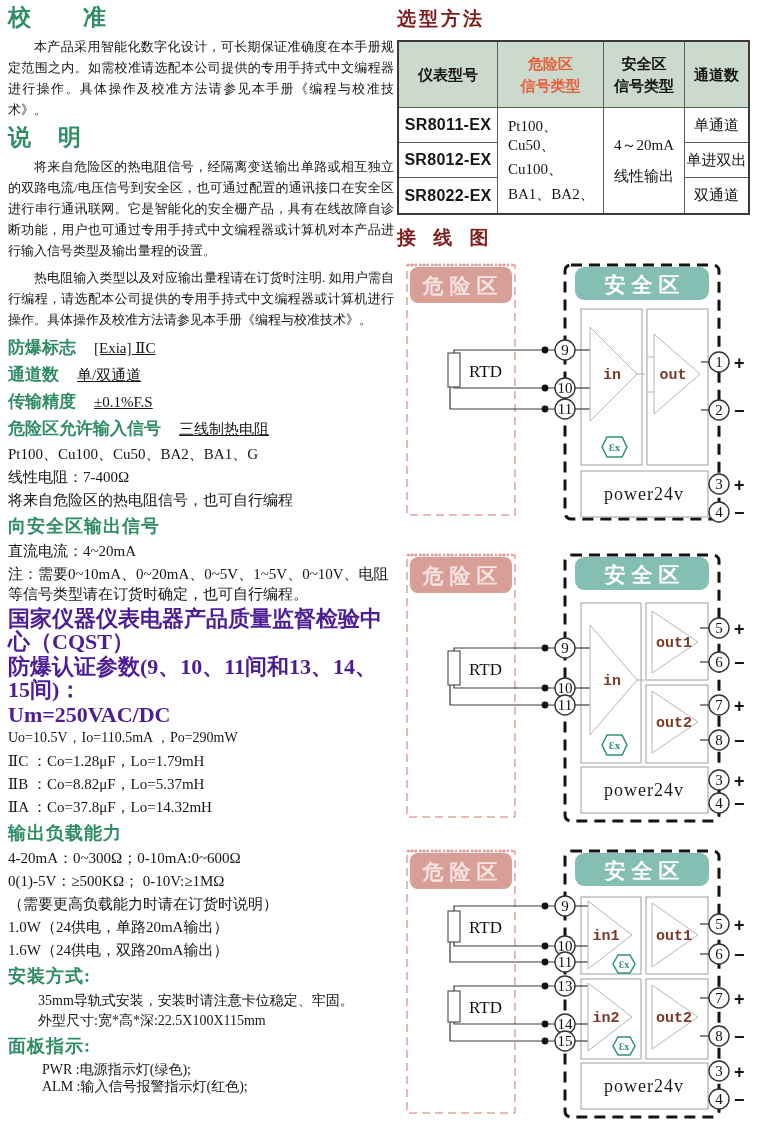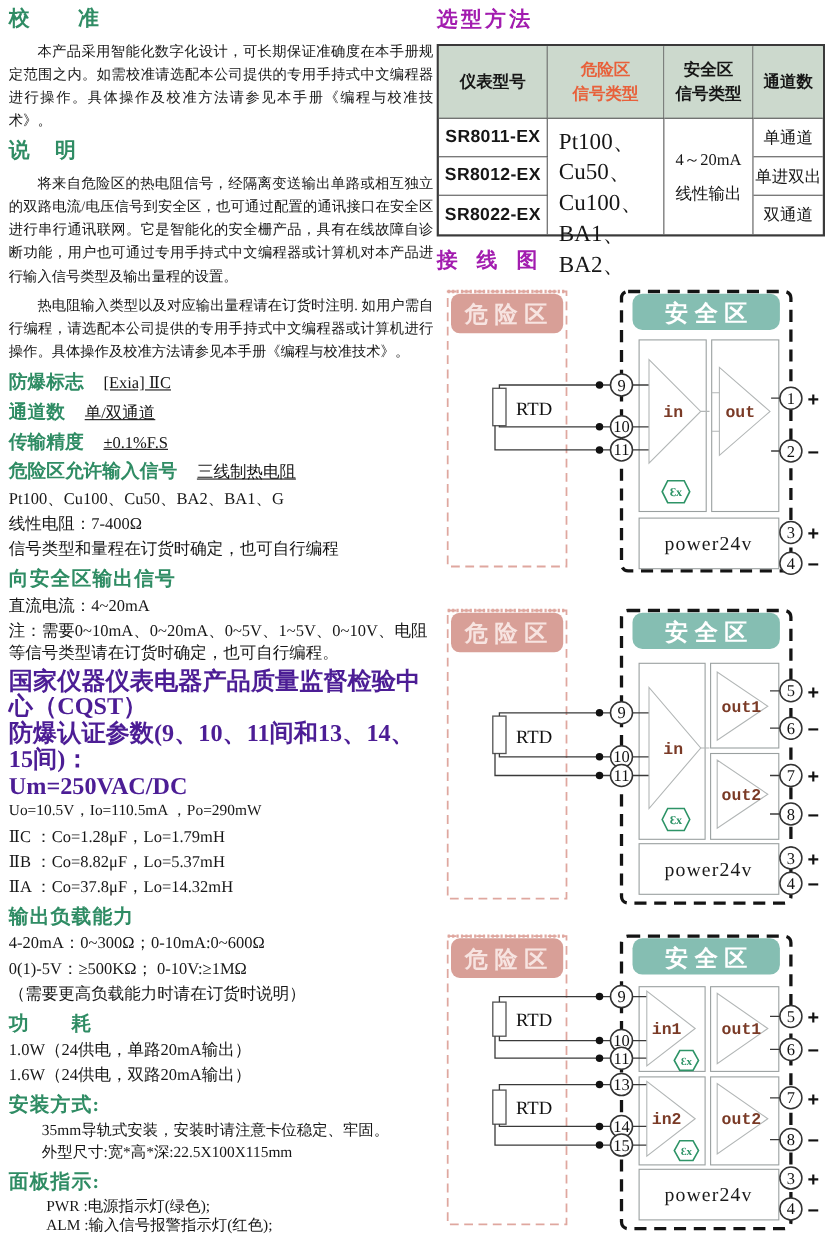--- a/index.html
+++ b/index.html
@@ -4,51 +4,51 @@
 <style>
   html,body{margin:0;padding:0;}
   body{
     width:757px;height:1128px;overflow:hidden;position:relative;
     background:#ffffff;color:#161616;
     font-family:"Liberation Serif","DejaVu Serif",serif;
   }
   
   .left-col{position:absolute;left:8px;top:4px;width:386px;}
   .gh{color:#2f8c64;font-weight:bold;}
-  .h-main{font-size:19px;line-height:24px;margin:2px 0 6px;letter-spacing:2px;}
+  .h-main{font-size:23px;line-height:24px;margin:2px 0 6px;letter-spacing:2px;}
   .h-sub{font-size:18px;line-height:23px;margin:5px 0 3px;letter-spacing:1px;}
   .body-p{font-size:13px;line-height:21px;margin:2px 0 6px;text-indent:2em;text-align:justify;}
   .spec{margin:4px 0;display:flex;align-items:baseline;}
   .spec-label{color:#2f8c64;font-weight:bold;font-size:17px;margin-right:18px;white-space:nowrap;}
   .spec-val{font-size:15px;text-decoration:underline;}
   .line{font-size:15px;line-height:20px;margin:2px 0 3px;}
   .cert{color:#4c1d95;font-weight:bold;font-size:22px;line-height:23px;margin:2px 0;}
   .small{font-size:14px;}
   .inst{font-size:14px;line-height:19px;margin:0 0 1px 30px;}
   .tight{font-size:14px;line-height:17px;margin:0 0 0 34px;}
   
   .right-col{position:absolute;left:397px;top:4px;width:360px;}
-  .rh{color:#a21caf;font-weight:bold;font-size:19px;line-height:26px;margin:2px 0 8px;
+  .rh{color:#7f1d1d;font-weight:bold;font-size:19px;line-height:26px;margin:2px 0 8px;
       letter-spacing:3px;font-family:"Liberation Sans","DejaVu Sans",sans-serif;}
   .rh2{margin:10px 0 6px;letter-spacing:6px;}
   
   .sel-table{
     display:grid;grid-template-columns:99px 106px 81px 63px;grid-template-rows:66px 35px 35px 35px;
     border:2px solid #3a3a3a;width:349px;background:#fff;
     font-family:"Liberation Sans","DejaVu Sans",sans-serif;
   }
   .cell{border-right:1px solid #5a5a5a;border-bottom:1px solid #5a5a5a;
         display:flex;align-items:center;justify-content:center;box-sizing:border-box;}
   .no-r{border-right:none;} .no-b{border-bottom:none;}
   .th{background:#ccd9cd;font-weight:bold;font-size:15px;flex-direction:column;line-height:22px;}
   .th-red span{color:#e8603a;}
   .td-model{font-weight:bold;font-size:16px;letter-spacing:.3px;}
   .td-chan{font-size:15px;}
   .td-danger{flex-direction:column;align-items:flex-start;justify-content:space-around;
-             padding:6px 0 6px 10px;font-family:"Liberation Serif",serif;font-size:21px;}
+             padding:6px 0 6px 10px;font-family:"Liberation Serif",serif;font-size:15px;}
   .td-safe{flex-direction:column;justify-content:center;gap:12px;
            font-family:"Liberation Serif",serif;font-size:15px;}
   
   svg{display:block;}
   .dz-border{fill:none;stroke:#dfa79f;stroke-width:1.6;stroke-dasharray:8 5;}
   .dz-dots{stroke:#dfa79f;stroke-width:3;stroke-dasharray:2 2;fill:none;}
   .dz-tab{fill:#d89f97;}
   .dz-label{fill:#f7e4e1;font-size:21px;font-weight:bold;letter-spacing:6px;text-anchor:middle;
             font-family:"Liberation Sans","DejaVu Sans",sans-serif;}
   .sz-border{fill:none;stroke:#141414;stroke-width:3;stroke-dasharray:11 7;}
@@ -96,40 +96,39 @@
     <span class="spec-label">传输精度</span>
     <span class="spec-val">±0.1%F.S</span>
   </div>
   <div class="spec">
     <span class="spec-label">危险区允许输入信号</span>
     <span class="spec-val">三线制热电阻</span>
   </div>
 
   <p class="line">Pt100、Cu100、Cu50、BA2、BA1、G</p>
   <p class="line">线性电阻：7-400Ω</p>
-  <p class="line">信号类型和量程在订货时确定，也可自行编程</p>
+  <p class="line">将来自危险区的热电阻信号，也可自行编程</p>
 
   <div class="gh h-sub">向安全区输出信号</div>
   <p class="line">直流电流：4~20mA</p>
   <p class="line">注：需要0~10mA、0~20mA、0~5V、1~5V、0~10V、电阻等信号类型请在订货时确定，也可自行编程。</p>
 
   <p class="cert">国家仪器仪表电器产品质量监督检验中心（CQST）</p>
   <p class="cert">防爆认证参数(9、10、11间和13、14、15间)：</p>
   <p class="cert">Um=250VAC/DC</p>
   <p class="line small">Uo=10.5V，Io=110.5mA ，Po=290mW</p>
   <p class="line">ⅡC ：Co=1.28μF，Lo=1.79mH</p>
   <p class="line">ⅡB ：Co=8.82μF，Lo=5.37mH</p>
   <p class="line">ⅡA ：Co=37.8μF，Lo=14.32mH</p>
 
   <div class="gh h-sub">输出负载能力</div>
   <p class="line">4-20mA：0~300Ω；0-10mA:0~600Ω</p>
   <p class="line">0(1)-5V：≥500KΩ；  0-10V:≥1MΩ</p>
   <p class="line">（需要更高负载能力时请在订货时说明）</p>
 
-  <div class="gh h-sub">功　　耗</div>
   <p class="line">1.0W（24供电，单路20mA输出）</p>
   <p class="line">1.6W（24供电，双路20mA输出）</p>
 
   <div class="gh h-sub">安装方式:</div>
   <p class="inst">35mm导轨式安装，安装时请注意卡位稳定、牢固。</p>
   <p class="inst">外型尺寸:宽*高*深:22.5X100X115mm</p>
 
   <div class="gh h-sub">面板指示:</div>
   <p class="tight">PWR :电源指示灯(绿色);</p>
   <p class="tight">ALM :输入信号报警指示灯(红色);</p>

